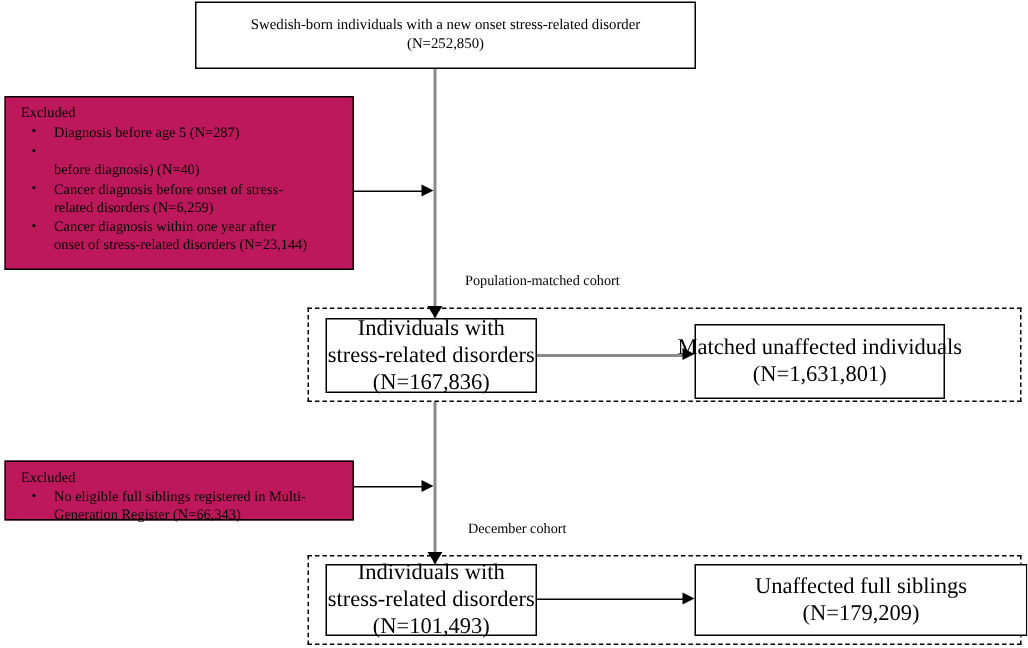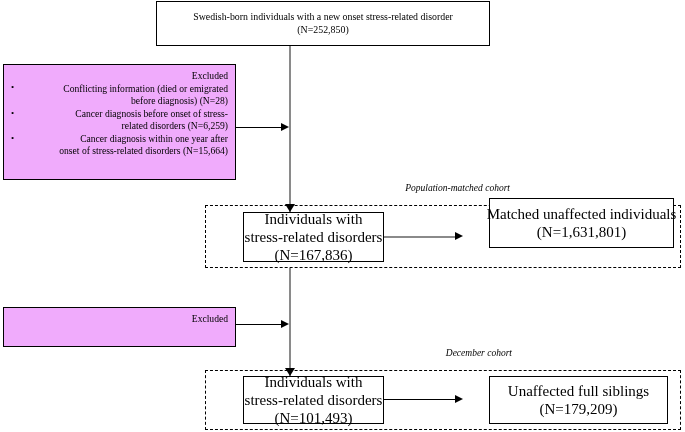--- a/index.html
+++ b/index.html
@@ -24,54 +24,51 @@
     border: 1.6px solid #000000;
     background: #ffffff;
     display: flex;
     flex-direction: column;
     justify-content: center;
     z-index: 3;
   }
   .box.center {
     align-items: center;
     text-align: center;
-    margin-left: 26px;
   }
   .line {
     display: block;
     white-space: nowrap;
     line-height: 1.22;
   }
 
   
   .cohort-frame {
     position: absolute;
     box-sizing: border-box;
     border: 1.5px dashed #000000;
     background: transparent;
     z-index: 1;
   }
   .cohort-label {
     position: absolute;
     font-size: 9.5px;
     white-space: nowrap;
-    text-align: right;
+    text-align: left;
     z-index: 4;
-    font-style: italic;
   }
 
   
   .excl {
     position: absolute;
     box-sizing: border-box;
     border: 1.6px solid #000000;
-    background: #f0abfc;
-    padding: 5px 7px 5px 0;
+    background: #be185d;
+    padding: 5px 7px 5px 10px;
     z-index: 3;
-    text-align: right;
   }
   .excl-title {
     font-size: 9.6px;
     line-height: 1.25;
     margin-bottom: 1px;
   }
   .excl-list {
     list-style: none;
     margin: 0;
     padding: 0;
@@ -144,72 +141,81 @@
 
   <div class="box center" style="left:130px; top:1px; width:334px; height:45px;">
     <span class="line t13">Swedish-born individuals with a new onset stress-related disorder</span>
     <span class="line t13">(N=252,850)</span>
   </div>
 
   <div class="excl" style="left:3px; top:64px; width:233px; height:116px;">
     <div class="excl-title">Excluded</div>
     <ul class="excl-list">
       <li>
-        <span>Conflicting information (died or emigrated</span><br>
-        <span>before diagnosis) (N=28)</span>
+        <span>Diagnosis before age 5 (N=287)</span>
+      </li>
+      <li>
+        <br>
+        <span>before diagnosis) (N=40)</span>
       </li>
       <li>
         <span>Cancer diagnosis before onset of stress-</span><br>
         <span>related disorders (N=6,259)</span>
       </li>
       <li>
         <span>Cancer diagnosis within one year after</span><br>
-        <span>onset of stress-related disorders (N=15,664)</span>
+        <span>onset of stress-related disorders (N=23,144)</span>
       </li>
     </ul>
   </div>
 
   <div class="hline-black" style="left:236px; top:127px; width:47px;"></div>
   <div class="arrow-right" style="left:281px; top:123px;"></div>
 
   <div class="cohort-label" style="left:310px; top:183px; width:200px;">Population-matched cohort</div>
 
   <div class="cohort-frame" style="left:205px; top:205px; width:476px; height:63px;"></div>
 
   <div class="box center" style="left:217px; top:212px; width:141px; height:50px;">
     <span class="line t12">Individuals with</span>
     <span class="line t12">stress-related disorders</span>
     <span class="line t12">(N=167,836)</span>
   </div>
 
   <div class="hline-gray" style="left:358px; top:236px; width:99px;"></div>
   <div class="arrow-right" style="left:455px; top:232px;"></div>
 
-  <div class="box center" style="left:463px; top:198px; width:185px; height:50px;">
+  <div class="box center" style="left:463px; top:216px; width:167px; height:50px;">
     <span class="line t12">Matched unaffected individuals</span>
     <span class="line t12">(N=1,631,801)</span>
   </div>
 
   <div class="excl" style="left:3px; top:307px; width:233px; height:40px;">
     <div class="excl-title">Excluded</div>
+    <ul class="excl-list">
+      <li>
+        <span>No eligible full siblings registered in Multi-</span><br>
+        <span>Generation Register (N=66,343)</span>
+      </li>
+    </ul>
   </div>
   <div class="hline-black" style="left:236px; top:324px; width:47px;"></div>
   <div class="arrow-right" style="left:281px; top:320px;"></div>
 
   <div class="cohort-label" style="left:312px; top:348px; width:200px;">December cohort</div>
 
   <div class="cohort-frame" style="left:205px; top:370px; width:476px; height:60px;"></div>
 
   <div class="box center" style="left:217px; top:376px; width:141px; height:48px;">
     <span class="line t12">Individuals with</span>
     <span class="line t12">stress-related disorders</span>
     <span class="line t12">(N=101,493)</span>
   </div>
 
   <div class="hline-black" style="left:358px; top:399px; width:99px;"></div>
   <div class="arrow-right" style="left:455px; top:395px;"></div>
 
-  <div class="box center" style="left:463px; top:376px; width:179px; height:48px;">
+  <div class="box center" style="left:463px; top:376px; width:222px; height:48px;">
     <span class="line t12">Unaffected full siblings</span>
     <span class="line t12">(N=179,209)</span>
   </div>
 
 </div>
 
 </body></html>

